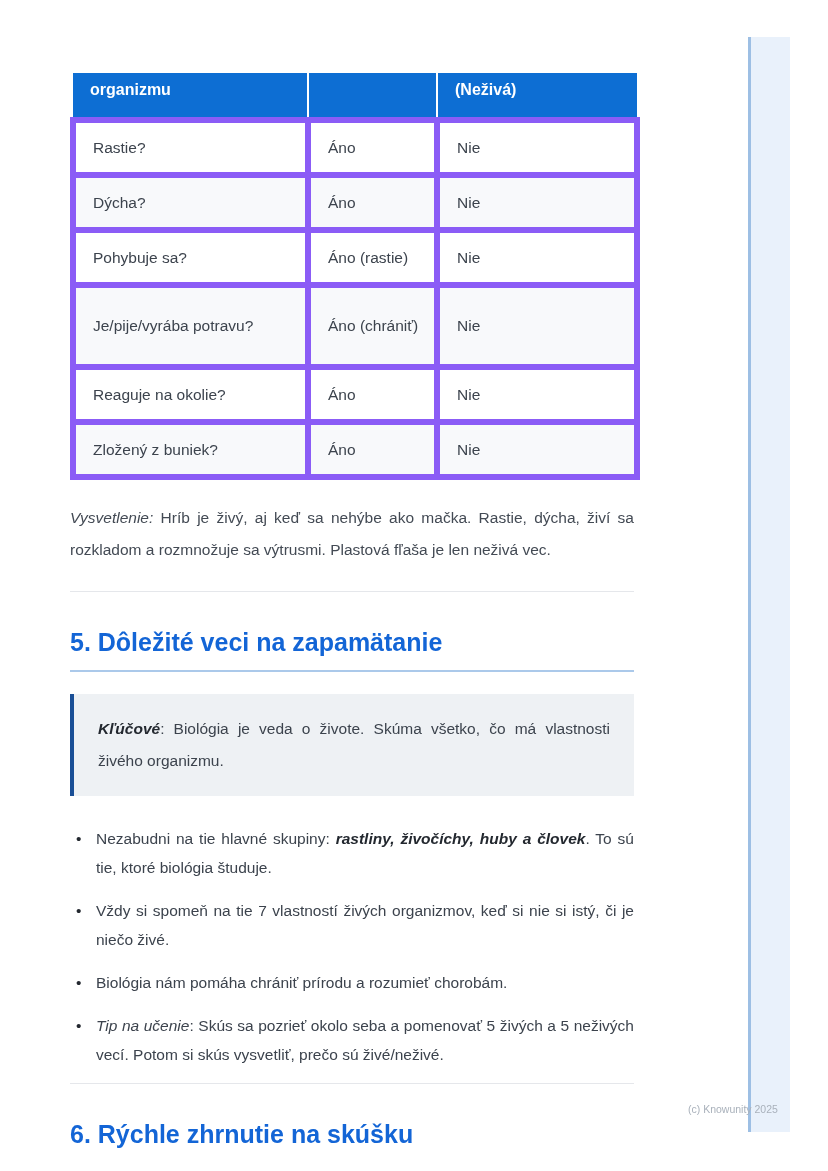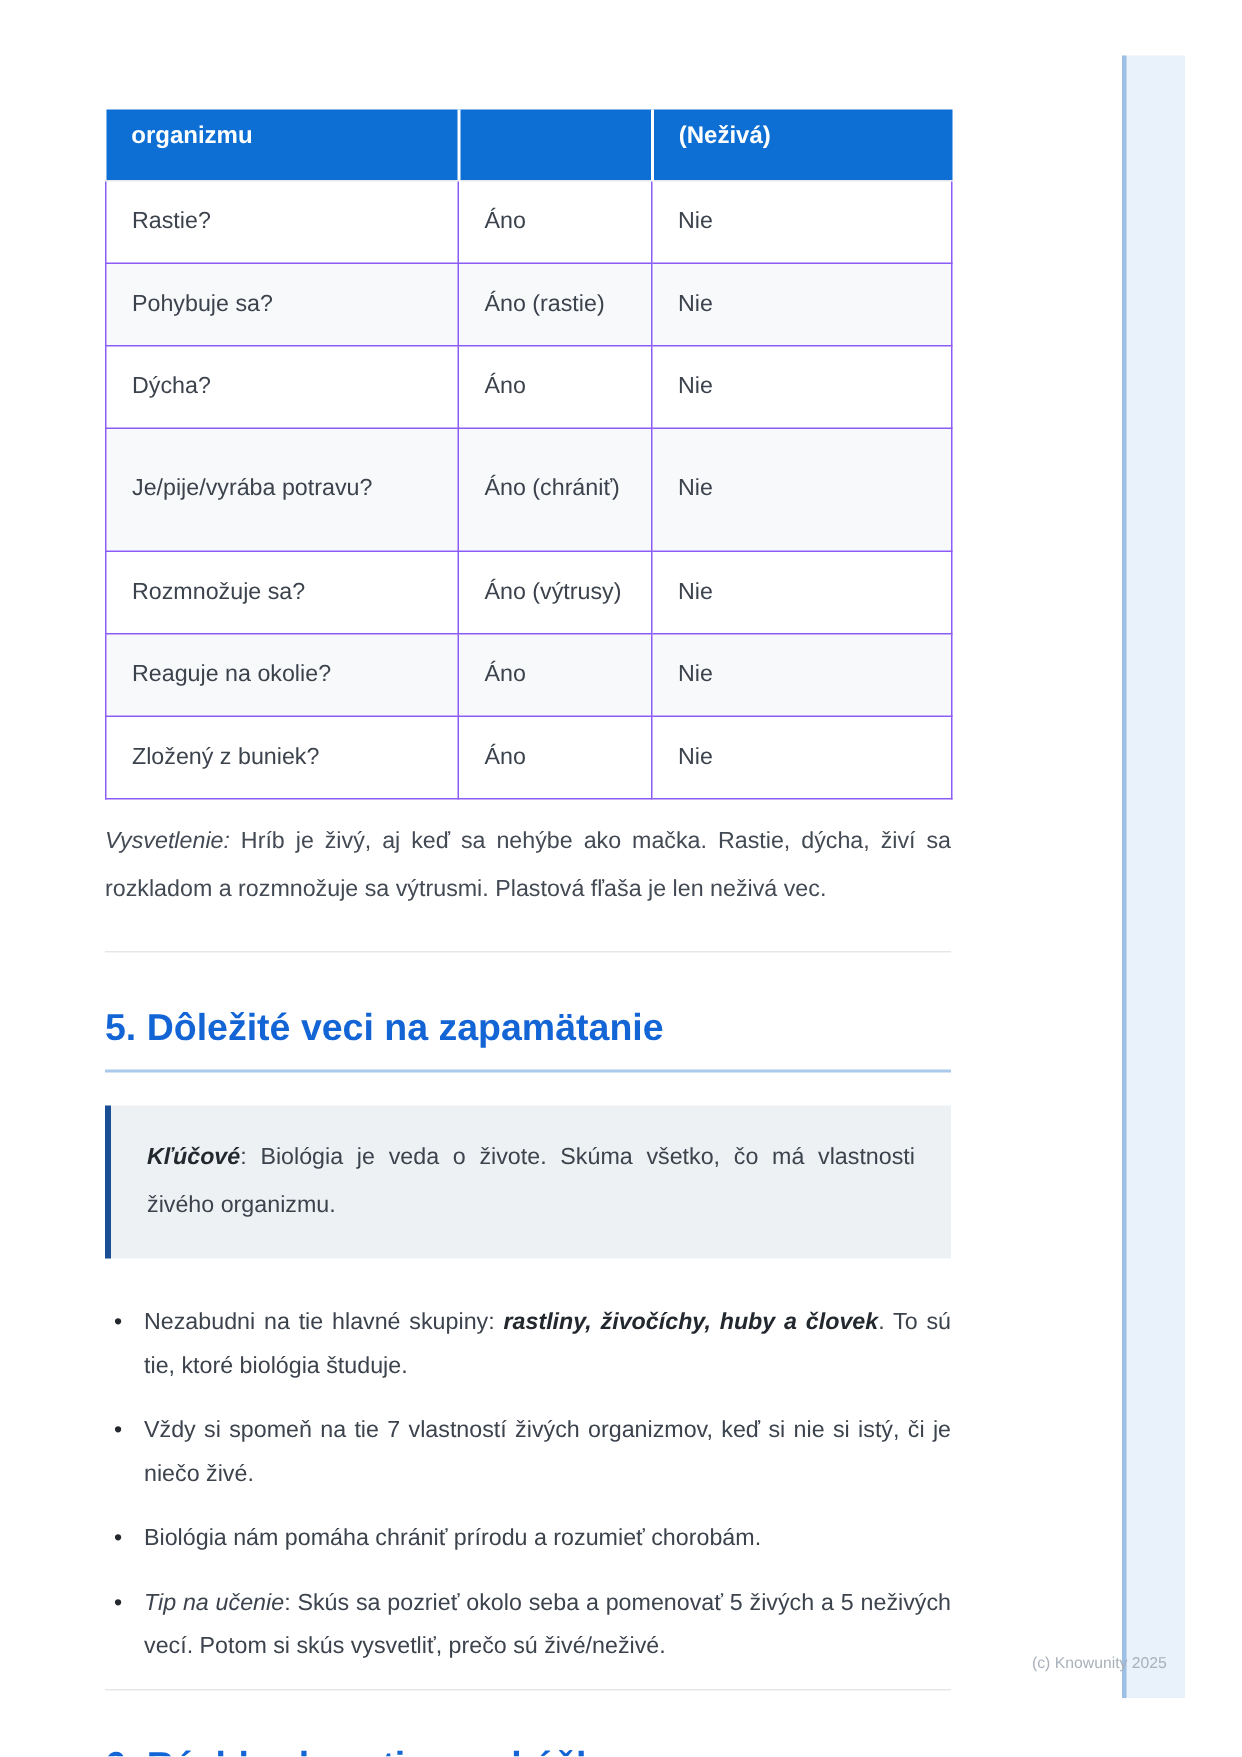--- a/index.html
+++ b/index.html
@@ -45,30 +45,30 @@
     vertical-align: middle;
     border-left: 2px solid #ffffff;
     border-bottom: 1px solid #e6e8eb;
   }
   table.props thead th:first-child { border-left: none; }
 
   table.props tbody td {
     height: 55px;
     padding: 10px 10px 10px 17px;
     vertical-align: middle;
-    border: 1px solid #8b5cf6;
+    border: 6px solid #8b5cf6;
     background: #ffffff;
     line-height: 24px;
   }
   table.props tbody tr:nth-child(even) td { background: #f8f9fb; }
   table.props tbody tr.tall td { height: 82px; }
 
   
   .explanation {
-    margin-top: 12px;
+    margin-top: 22px;
     font-size: 15.5px;
     line-height: 32px;
     color: #434a54;
     text-align: justify;
   }
   .explanation .lead-italic { font-style: italic; }
 
   .divider {
     margin-top: 25px;
     border: none;
@@ -172,37 +172,32 @@
           <th>(Neživá)</th>
         </tr>
       </thead>
       <tbody>
         <tr>
           <td>Rastie?</td>
           <td>Áno</td>
           <td>Nie</td>
         </tr>
         <tr>
+          <td>Dýcha?</td>
+          <td>Áno</td>
+          <td>Nie</td>
+        </tr>
+        <tr>
           <td>Pohybuje sa?</td>
           <td>Áno (rastie)</td>
-          <td>Nie</td>
-        </tr>
-        <tr>
-          <td>Dýcha?</td>
-          <td>Áno</td>
           <td>Nie</td>
         </tr>
         <tr class="tall">
           <td>Je/pije/vyrába potravu?</td>
           <td>Áno (chrániť)</td>
-          <td>Nie</td>
-        </tr>
-        <tr>
-          <td>Rozmnožuje sa?</td>
-          <td>Áno (výtrusy)</td>
           <td>Nie</td>
         </tr>
         <tr>
           <td>Reaguje na okolie?</td>
           <td>Áno</td>
           <td>Nie</td>
         </tr>
         <tr>
           <td>Zložený z buniek?</td>
           <td>Áno</td>

